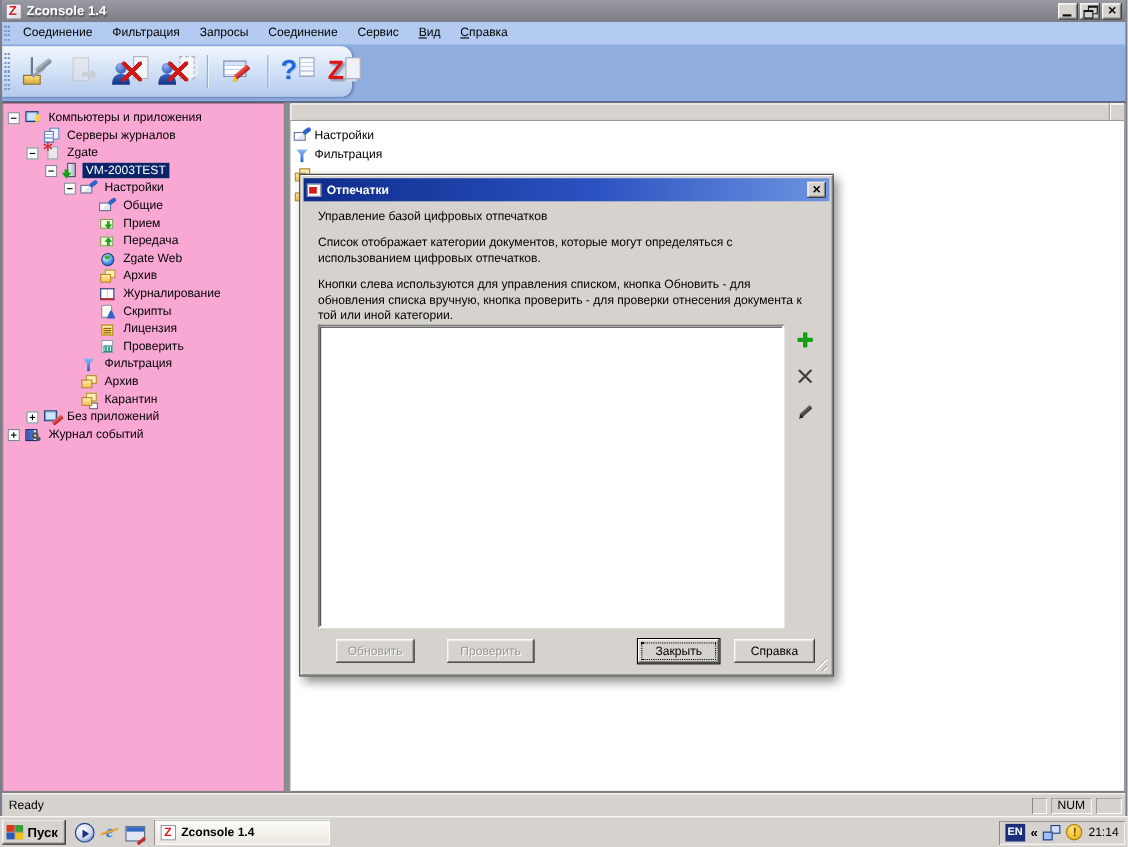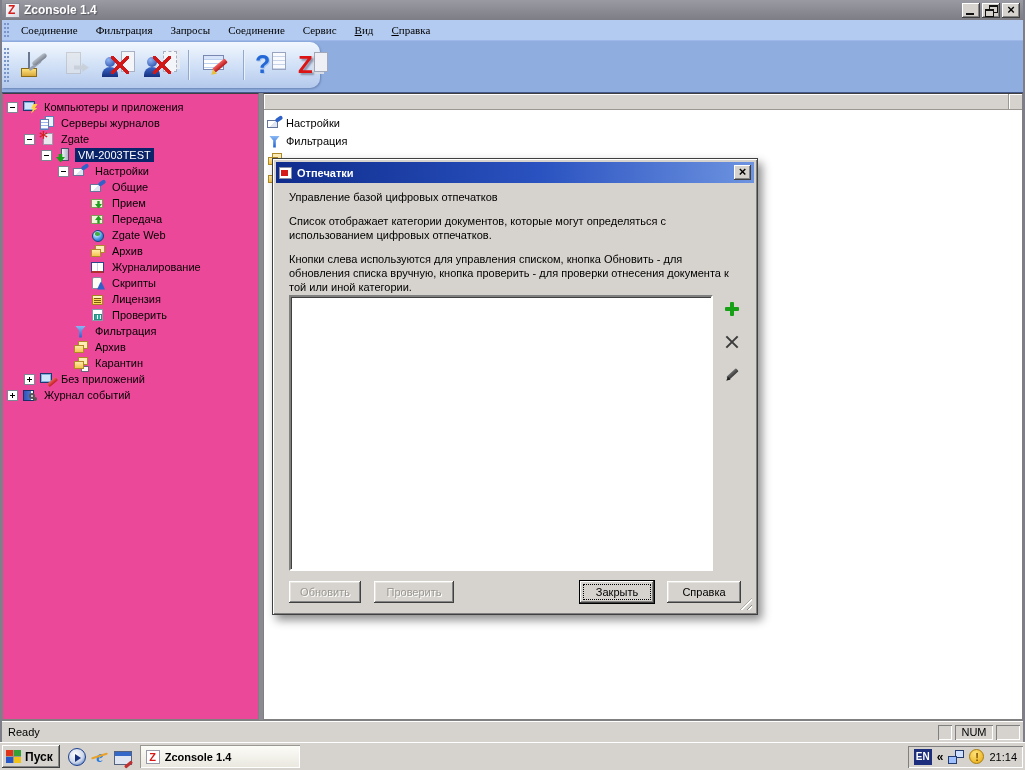--- a/index.html
+++ b/index.html
@@ -24,21 +24,21 @@
   .wbtn.cls::after{content:"×";position:absolute;left:0;right:0;top:-1px;text-align:center;font:bold 13px/15px "Liberation Sans",sans-serif;}
 
   
   #menubar{height:20px;flex:none;background:#b3cbf0;display:flex;align-items:center;border-bottom:1px solid #9db7e8;}
   .grip{width:5px;height:14px;margin:0 3px 0 2px;flex:none;
        background:repeating-linear-gradient(180deg,#7a96c8 0 2px,transparent 2px 4px),
                   repeating-linear-gradient(180deg,#7a96c8 0 2px,transparent 2px 4px);
        background-size:2px 100%,2px 100%;background-position:0 0,3px 0;background-repeat:no-repeat;}
   .grip.tall{height:34px;}
   #menus{display:flex;}
-  .menu-item{padding:0 9px;line-height:19px;cursor:default;font-family:Liberation Serif, serif;}
+  .menu-item{padding:0 9px;line-height:19px;cursor:default;}
   .menu-item u{text-decoration:underline;}
 
   
   #toolbar{height:51px;flex:none;position:relative;background:#8fadde;border-bottom:1px solid #44598a;}
   .tpanel{position:absolute;left:0;top:1px;width:318px;height:46px;border-radius:0 10px 10px 0;
        background:linear-gradient(180deg,#f2f7fe,#cfdff6 55%,#b4c9ec);
        box-shadow:1px 1px 2px rgba(40,60,110,.35);display:flex;align-items:center;}
   #tools{display:flex;align-items:center;gap:4px;margin-left:4px;}
   .tbtn{width:38px;height:34px;display:flex;align-items:center;justify-content:center;}
   .tsep{width:1px;height:30px;background:#93a8cc;margin:0 4px;box-shadow:1px 0 0 #e9f1fb;}
@@ -68,21 +68,21 @@
   .tb-help i:nth-child(1){display:block;right:2px;top:2px;width:14px;height:18px;background:repeating-linear-gradient(#f8fafe 0 3px,#c8d4ea 3px 4px);border:1px solid #98a4c0;}
   .tb-help i:nth-child(2){display:block;left:1px;top:0;width:18px;height:28px;}
   .tb-help i:nth-child(2)::after{content:"?";font:bold 25px/28px "Liberation Sans",sans-serif;color:#2468d8;text-shadow:1px 1px 0 #a8c4ee;}
   
   .tb-zlog i:nth-child(1){display:block;right:2px;top:2px;width:14px;height:20px;background:#eef0f5;border:1px solid #a0a8ba;box-shadow:-3px 3px 0 -1px #d8dce6;}
   .tb-zlog i:nth-child(2){display:block;left:2px;top:1px;width:20px;height:28px;}
   .tb-zlog i:nth-child(2)::after{content:"Z";font:bold 24px/28px "Liberation Sans",sans-serif;color:#dd1414;text-shadow:2px 2px 2px #8890a8;}
 
   
   #content{flex:1;display:flex;position:relative;background:#6e6e76;}
-  #treepanel{width:257px;flex:none;background:#ec4899;border:1px solid #808080;border-top-color:#404040;box-sizing:border-box;overflow:hidden;}
+  #treepanel{width:257px;flex:none;background:#f9a8d4;border:1px solid #808080;border-top-color:#404040;box-sizing:border-box;overflow:hidden;}
   #tree{padding:5px 0 0 4px;}
   .trow{display:flex;align-items:center;height:16px;white-space:nowrap;}
   .exp{position:relative;width:11px;height:11px;border:1px solid #7e8694;background:#fff;margin-right:4px;flex:none;box-sizing:border-box;}
   .exp::before{content:"";position:absolute;left:2px;top:4px;width:5px;height:1px;background:#000;}
   .exp.plus::after{content:"";position:absolute;left:4px;top:2px;width:1px;height:5px;background:#000;}
   .expspace{width:15px;flex:none;}
   .tlabel{padding:0 3px;line-height:14px;}
   .tlabel.sel{background:#0a246a;color:#fff;}
   #splitter{width:4px;flex:none;background:#8a8a92;}
   #rpanel{flex:1;display:flex;flex-direction:column;background:#fff;border:1px solid #808080;border-top-color:#404040;box-sizing:border-box;}
@@ -148,21 +148,21 @@
   .sb-add::before{content:"";position:absolute;left:3px;top:8px;width:14px;height:4px;background:#16a016;border-radius:1px;}
   .sb-add::after{content:"";position:absolute;left:8px;top:3px;width:4px;height:14px;background:#16a016;border-radius:1px;}
   .sb-del::before,.sb-del::after{content:"";position:absolute;left:2px;top:9px;width:16px;height:2px;background:#3c3c3c;}
   .sb-del::before{transform:rotate(45deg);}
   .sb-del::after{transform:rotate(-45deg);}
   .sb-edit::before{content:"";position:absolute;left:4px;top:7px;width:13px;height:4px;background:linear-gradient(#6a6a6a,#383838);transform:rotate(-42deg);border-radius:1px;}
   .sb-edit::after{content:"";position:absolute;left:2px;top:13px;width:0;height:0;border:2px solid transparent;border-right:4px solid #202020;transform:rotate(-42deg);}
   .dbtns{position:absolute;left:13px;right:13px;top:398px;height:22px;display:flex;gap:13px;}
   .btn{height:22px;background:#d6d3ce;border:none;font:11px "Liberation Sans",sans-serif;position:relative;
        box-shadow:inset -1px -1px 0 #404040,inset 1px 1px 0 #fff,inset -2px -2px 0 #848484,inset 2px 2px 0 #e8e5e0;}
-  .btn.dis{color:#9a9890;text-shadow:1px 1px 0 #fff;}
+  .btn.dis{color:#9a9890;text-shadow:1px 1px 0 #fff;margin-left:16px;}
   .btn.default{box-shadow:0 0 0 1px #000,inset -1px -1px 0 #404040,inset 1px 1px 0 #fff,inset -2px -2px 0 #848484;}
   .btn.default::after{content:"";position:absolute;inset:3px;border:1px dotted #000;}
   .dspacer{flex:1;}
   .grip-corner{position:absolute;right:2px;bottom:2px;width:12px;height:12px;
        background:repeating-linear-gradient(135deg,rgba(0,0,0,0) 0 3px,#8a8880 3px 4px,#ffffff 4px 5px);
        clip-path:polygon(100% 0,100% 100%,0 100%);}
 
   
   #statusbar{height:20px;flex:none;background:#d6d3ce;border-top:1px solid #808080;box-shadow:inset 0 1px 0 #fff;
        display:flex;align-items:center;padding:1px 3px 0 6px;}

